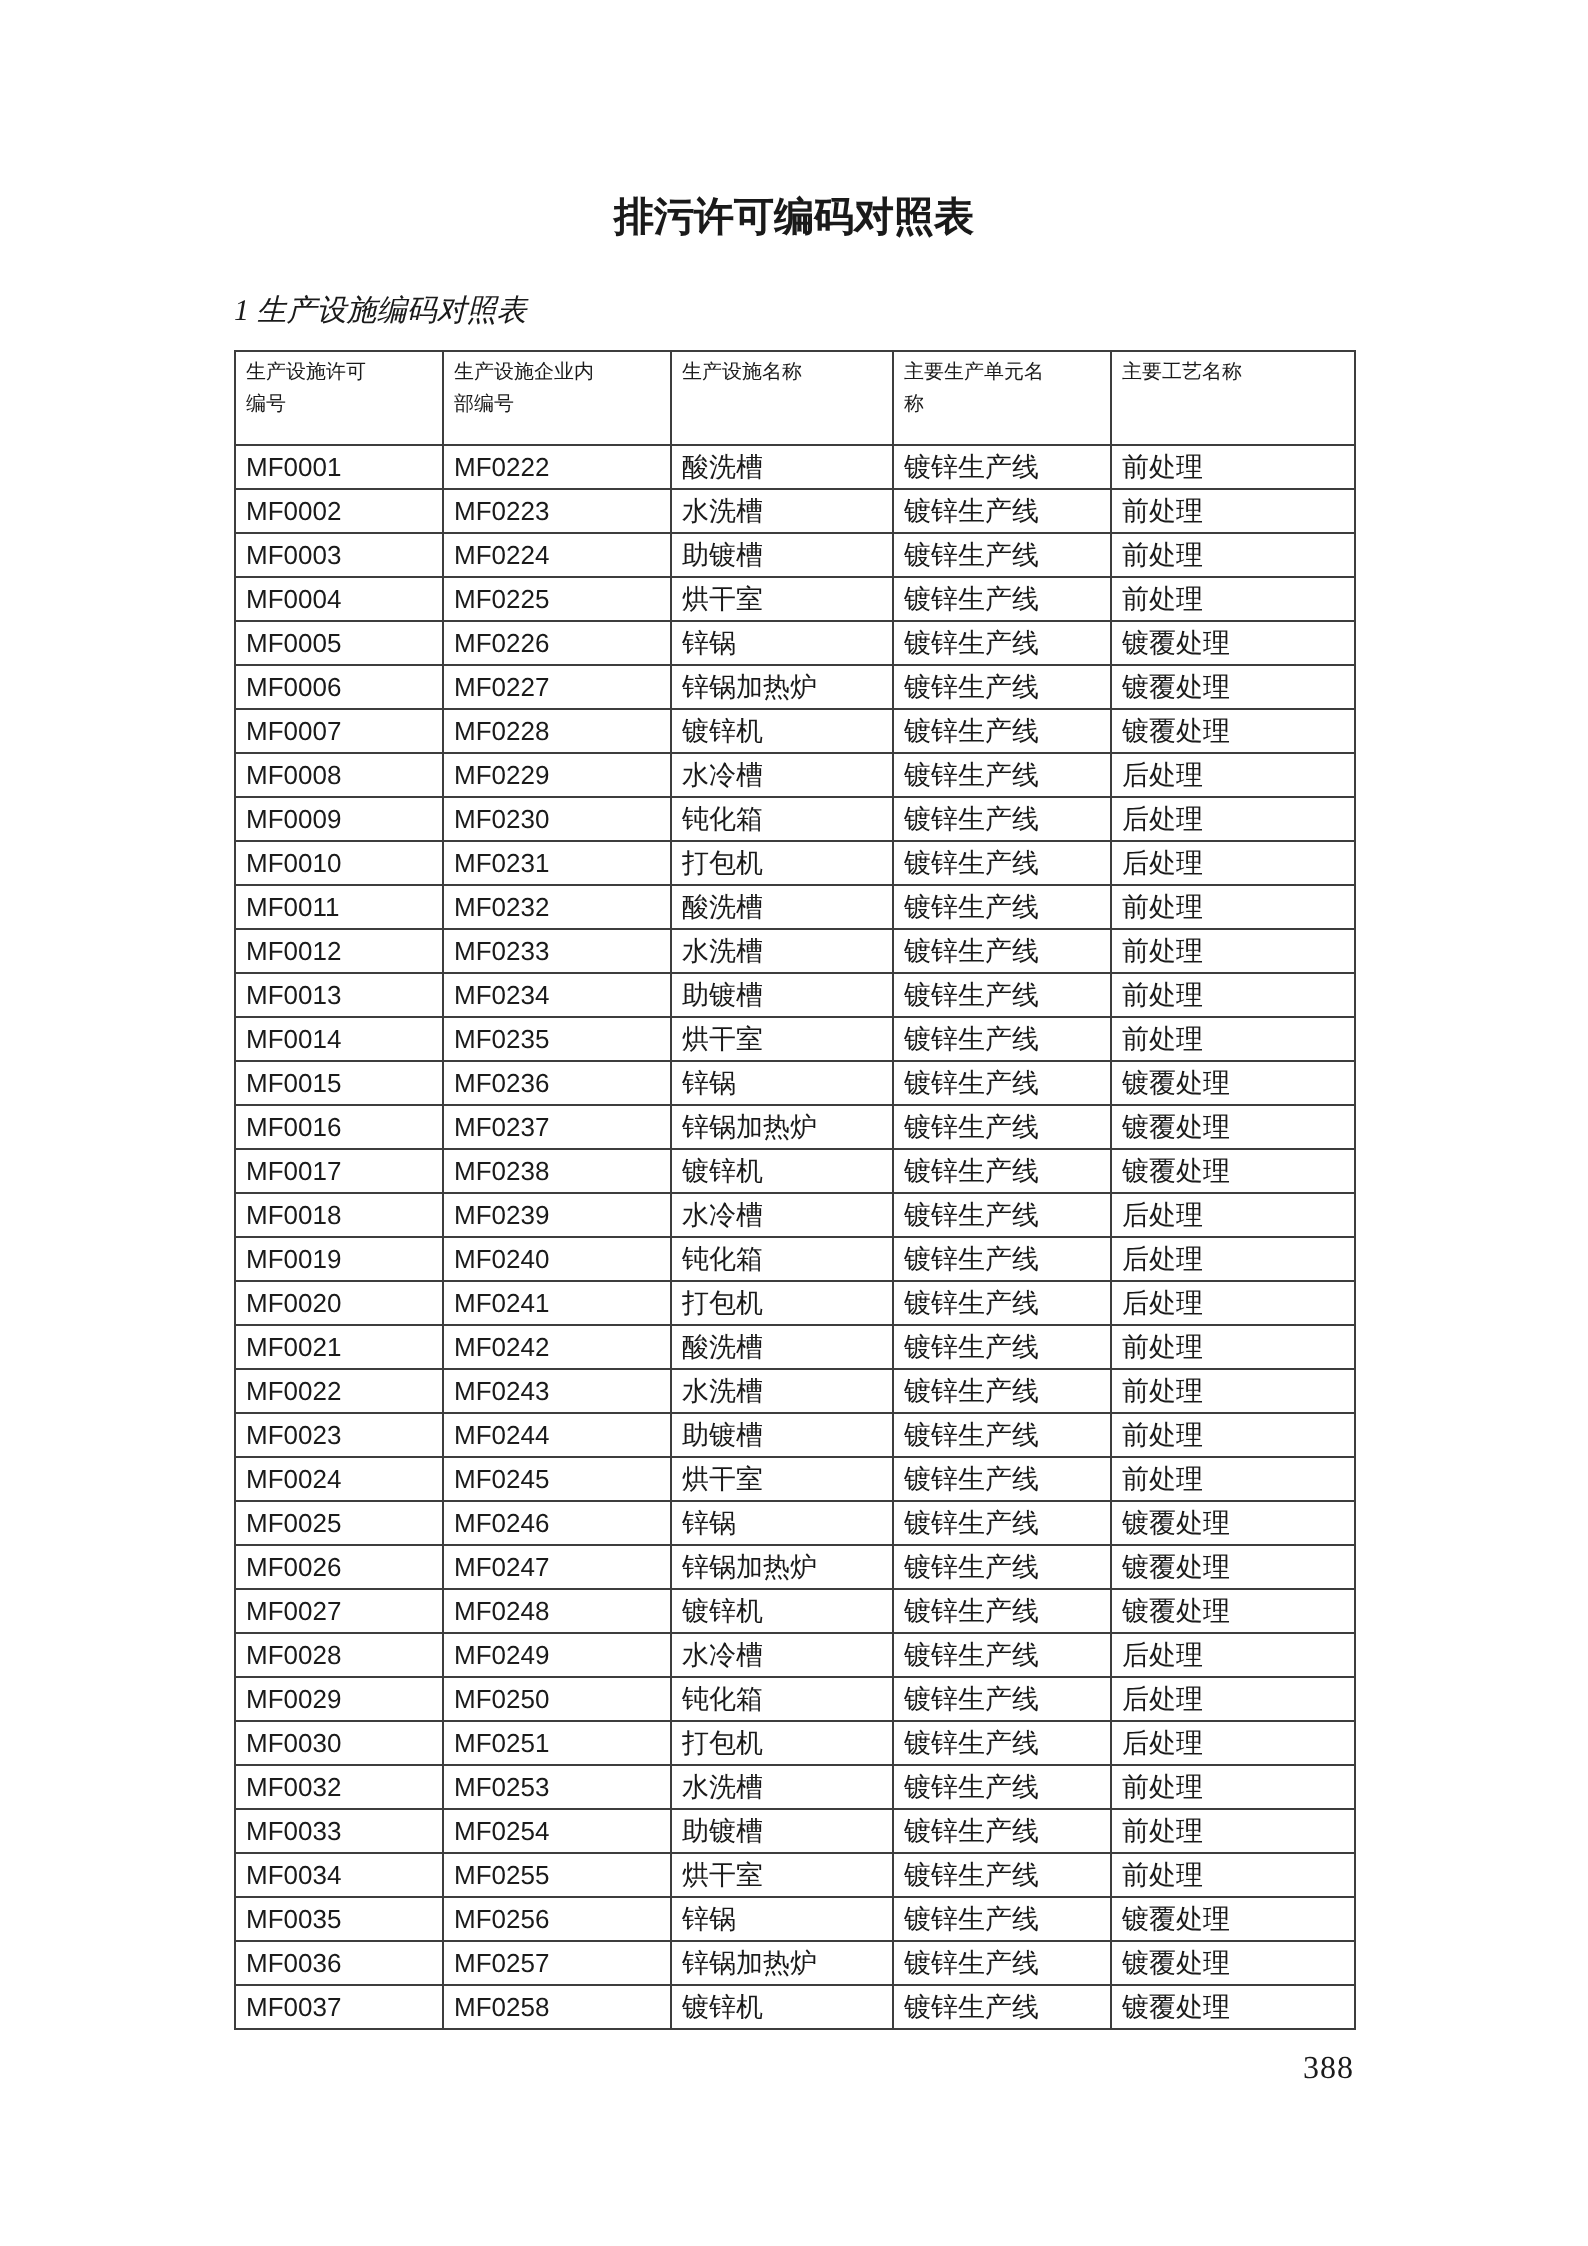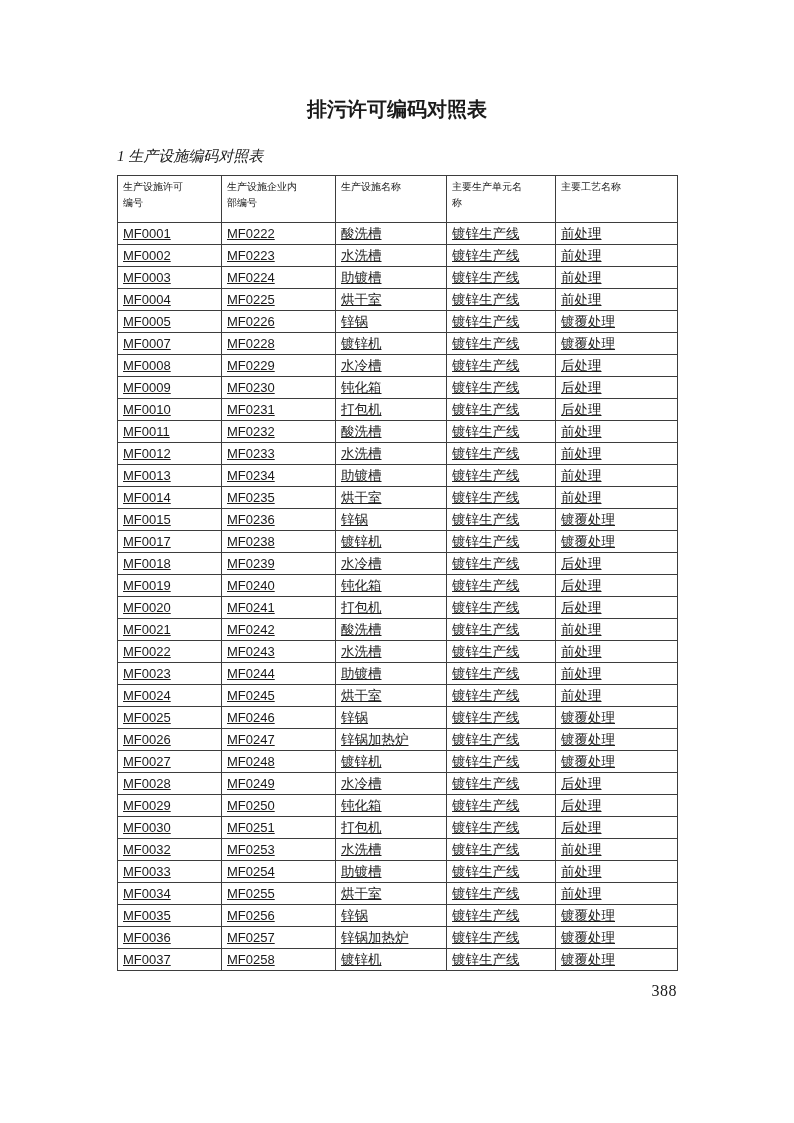--- a/index.html
+++ b/index.html
@@ -55,21 +55,20 @@
     font-weight: normal;
     vertical-align: top;
     padding: 3px 4px 2px 5px;
     font-size: 10px;
     line-height: 1.55;
     white-space: pre-line;
     height: 41px;
   }
   .code-table tbody tr {
     height: 21.4px;
-    text-decoration: underline;
   }
   .code-table td {
     padding: 0 4px 0 5px;
     font-size: 13.5px;
     line-height: 21px;
     vertical-align: middle;
     white-space: nowrap;
   }
   
   .code-table td:nth-child(1),
@@ -144,20 +143,27 @@
             <td>前处理</td>
           </tr>
           <tr>
             <td>MF0005</td>
             <td>MF0226</td>
             <td>锌锅</td>
             <td>镀锌生产线</td>
             <td>镀覆处理</td>
           </tr>
           <tr>
+            <td>MF0006</td>
+            <td>MF0227</td>
+            <td>锌锅加热炉</td>
+            <td>镀锌生产线</td>
+            <td>镀覆处理</td>
+          </tr>
+          <tr>
             <td>MF0007</td>
             <td>MF0228</td>
             <td>镀锌机</td>
             <td>镀锌生产线</td>
             <td>镀覆处理</td>
           </tr>
           <tr>
             <td>MF0008</td>
             <td>MF0229</td>
             <td>水冷槽</td>
@@ -207,20 +213,27 @@
             <td>前处理</td>
           </tr>
           <tr>
             <td>MF0015</td>
             <td>MF0236</td>
             <td>锌锅</td>
             <td>镀锌生产线</td>
             <td>镀覆处理</td>
           </tr>
           <tr>
+            <td>MF0016</td>
+            <td>MF0237</td>
+            <td>锌锅加热炉</td>
+            <td>镀锌生产线</td>
+            <td>镀覆处理</td>
+          </tr>
+          <tr>
             <td>MF0017</td>
             <td>MF0238</td>
             <td>镀锌机</td>
             <td>镀锌生产线</td>
             <td>镀覆处理</td>
           </tr>
           <tr>
             <td>MF0018</td>
             <td>MF0239</td>
             <td>水冷槽</td>

